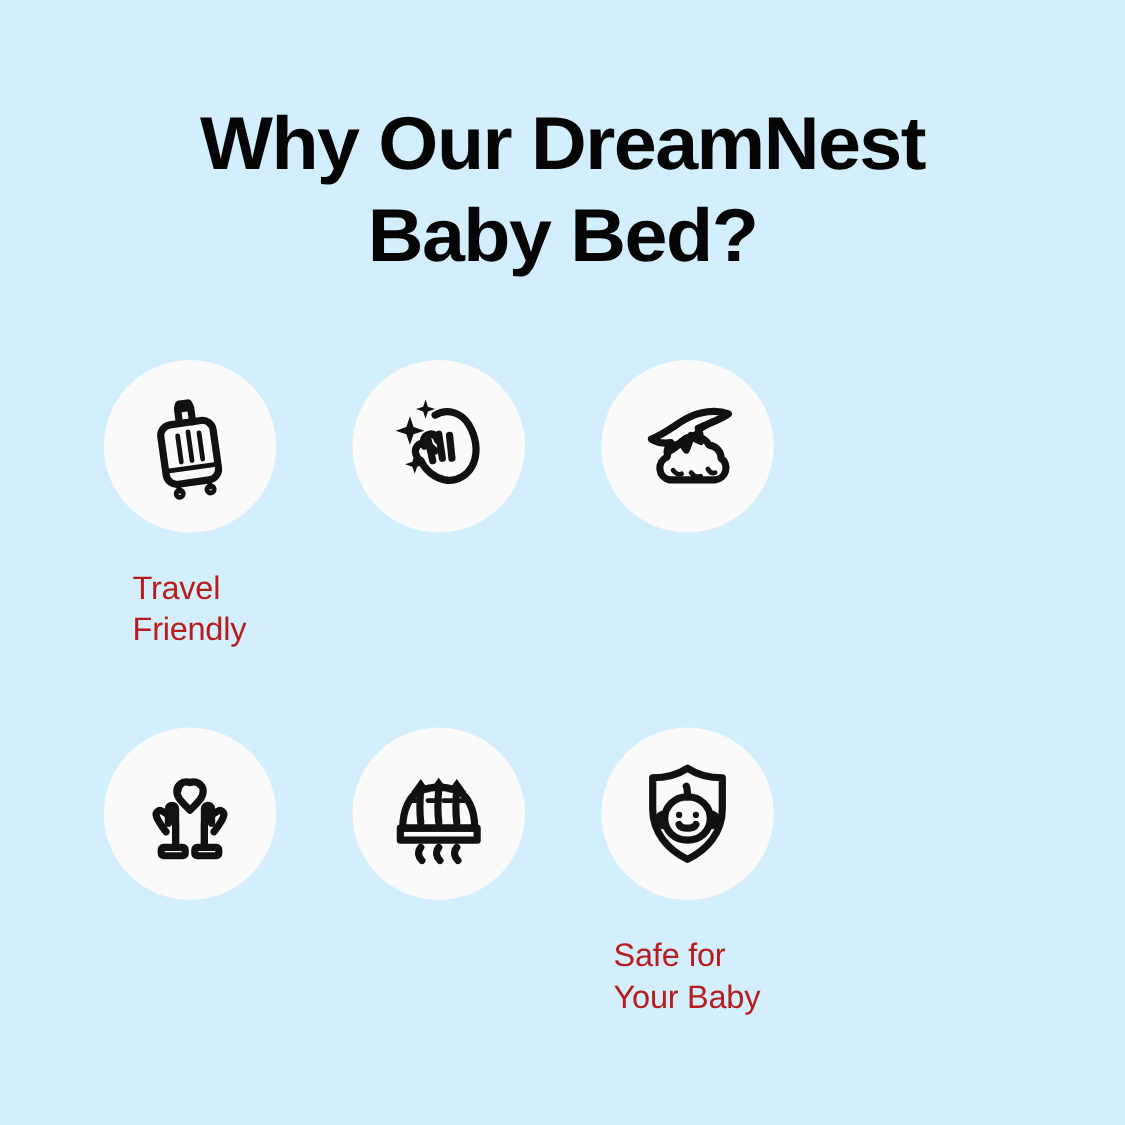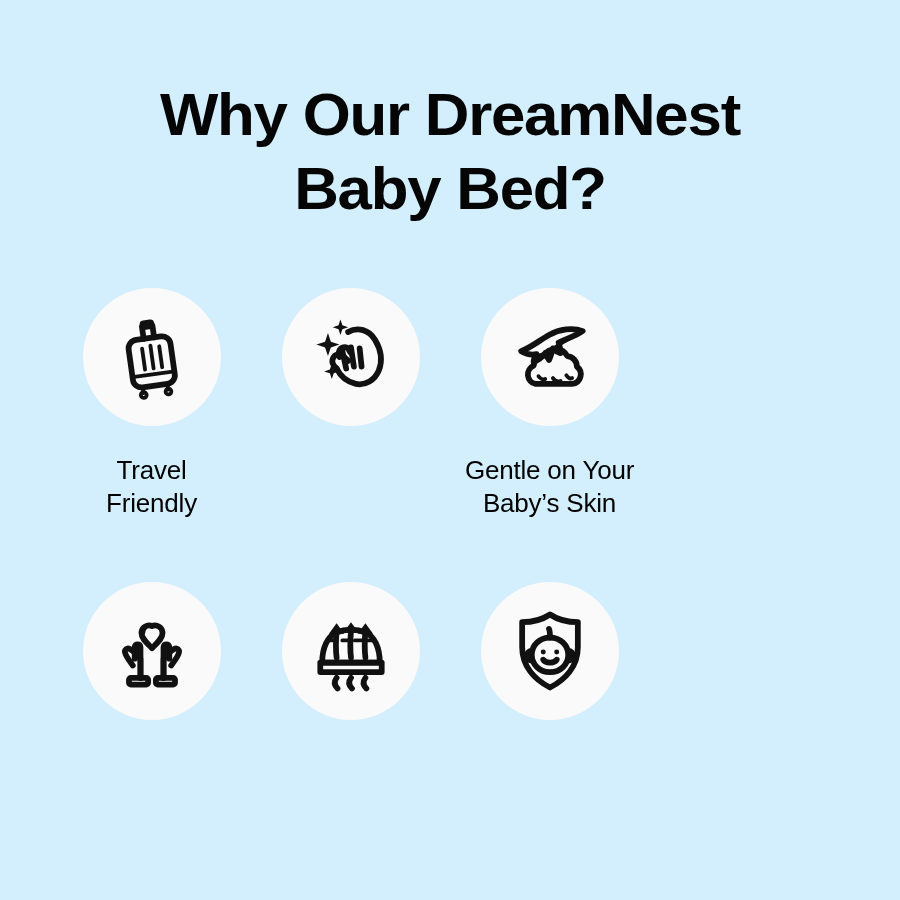--- a/index.html
+++ b/index.html
@@ -74,27 +74,26 @@
   }
 
   .icon-circle svg {
     width: 96px;
     height: 96px;
     display: block;
   }
 
   .feature-label {
     margin-top: 28px;
-    text-align: center;
     font-family: "Liberation Sans", sans-serif;
     font-weight: 500;
     font-size: 26px;
     line-height: 33px;
     letter-spacing: -0.2px;
-    color: #000000;
+    color: #b91c1c;
     white-space: pre-line;
     max-width: 210px;
   }
 
   .ico { fill: none; stroke: #111111; stroke-width: 6; stroke-linecap: round; stroke-linejoin: round; }
   .ico-thin { fill: none; stroke: #111111; stroke-width: 4; stroke-linecap: round; stroke-linejoin: round; }
   .ico-fill { fill: #111111; stroke: none; }
 </style>
 </head>
 <body>
@@ -143,22 +142,20 @@
 
     <div class="feature">
       <div class="icon-circle">
         <svg viewBox="0 0 100 100">
           <path class="ico" d="M84 23 c-10 -4 -24 -2 -35 4 c-9 5 -17 12 -29 17 c5 3 11 4 16 3 c-2 3 -3 5 -3 8 c5 -2 9 -5 12 -9 c1 3 2 5 4 7 c2 -4 3 -8 4 -12 c2 2 5 4 8 5 c0 -4 -1 -8 -2 -11 c11 -5 20 -8 25 -12 z"></path>
           <path class="ico-thin" d="M84 23 c-12 6 -26 14 -40 26"></path>
           <path class="ico" d="M35 78 a10 10 0 0 1 -2 -19 a12 12 0 0 1 11 -11 a13 13 0 0 1 12 -6 a13 13 0 0 1 12 7 a11 11 0 0 1 10 11 a10 10 0 0 1 -5 18 z"></path>
           <path class="ico-thin" d="M38 70 c2 3 5 4 7 3 M53 72 c2 3 5 4 8 3 M67 69 c2 3 4 4 6 3"></path>
         </svg>
       </div>
-      <div class="feature-label">Gentle on Your
-Baby’s Skin</div>
     </div>
 
   </div>
 
   <div class="grid row-two">
 
     <div class="feature">
       <div class="icon-circle">
         <svg viewBox="0 0 100 100">
           <path class="ico" d="M50 47 c-6 -6 -11 -10 -11 -16 a8 8 0 0 1 11 -7 a8 8 0 0 1 11 7 c0 6 -5 10 -11 16 z"></path>
@@ -196,17 +193,19 @@
           <path class="ico" d="M50 12 c9 6 19 8 29 8 v26 c0 20 -13 34 -29 42 c-16 -8 -29 -22 -29 -42 V20 c10 0 20 -2 29 -8 z"></path>
           <path class="ico" d="M50 36 c11 0 19 8 19 18 c0 10 -8 18 -19 18 c-11 0 -19 -8 -19 -18 c0 -10 8 -18 19 -18 z"></path>
           <path class="ico" d="M31 50 c-3 0 -5 2 -5 5 c0 3 2 5 5 5"></path>
           <path class="ico" d="M69 50 c3 0 5 2 5 5 c0 3 -2 5 -5 5"></path>
           <path class="ico" d="M50 36 c0 -4 0 -7 -1 -9"></path>
           <circle class="ico-fill" cx="43" cy="51" r="2.6"></circle>
           <circle class="ico-fill" cx="57" cy="51" r="2.6"></circle>
           <path class="ico" d="M43 59 c2 4 12 4 14 0"></path>
         </svg>
       </div>
+      <div class="feature-label">Safe for
+Your Baby</div>
     </div>
 
   </div>
 
 </div>
 
 </body></html>

